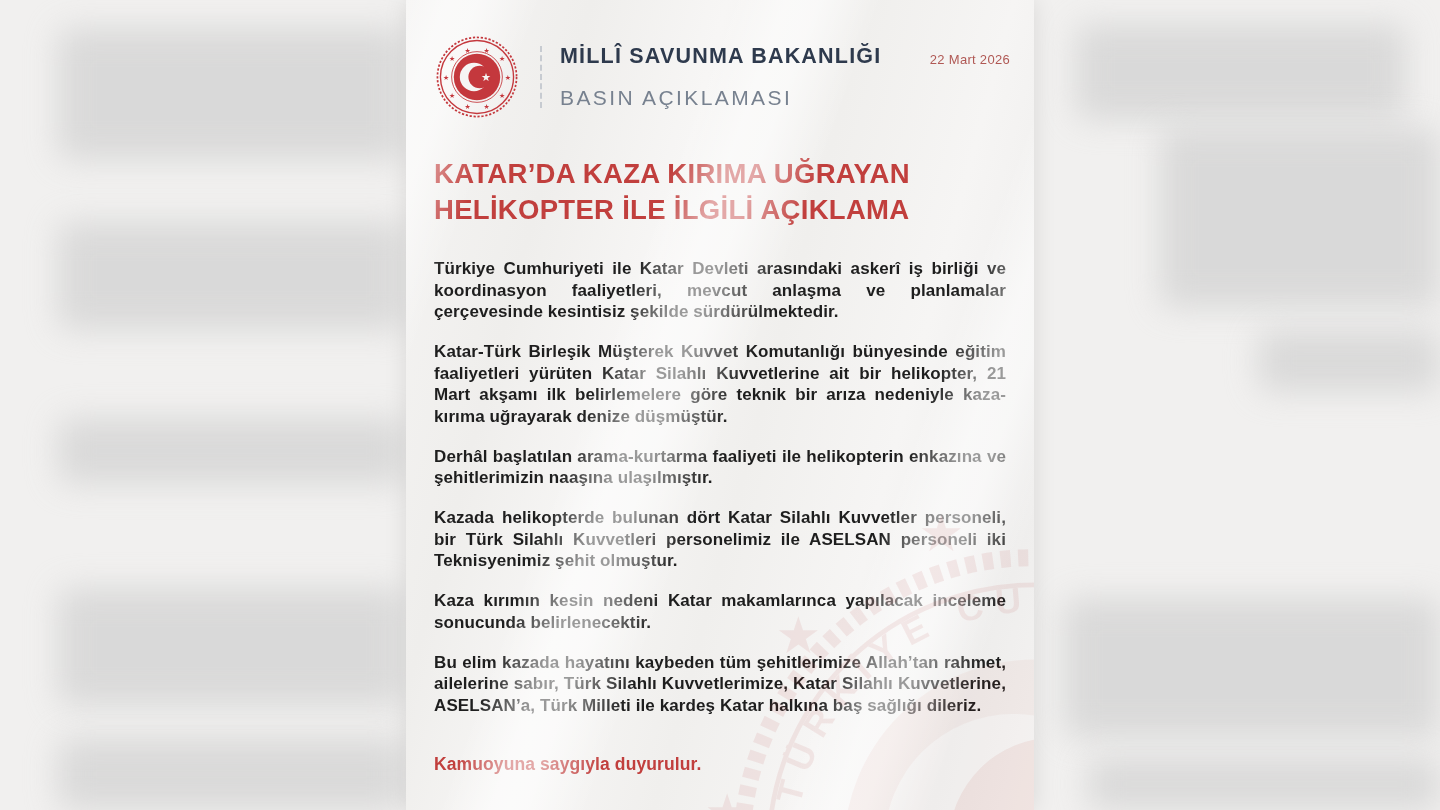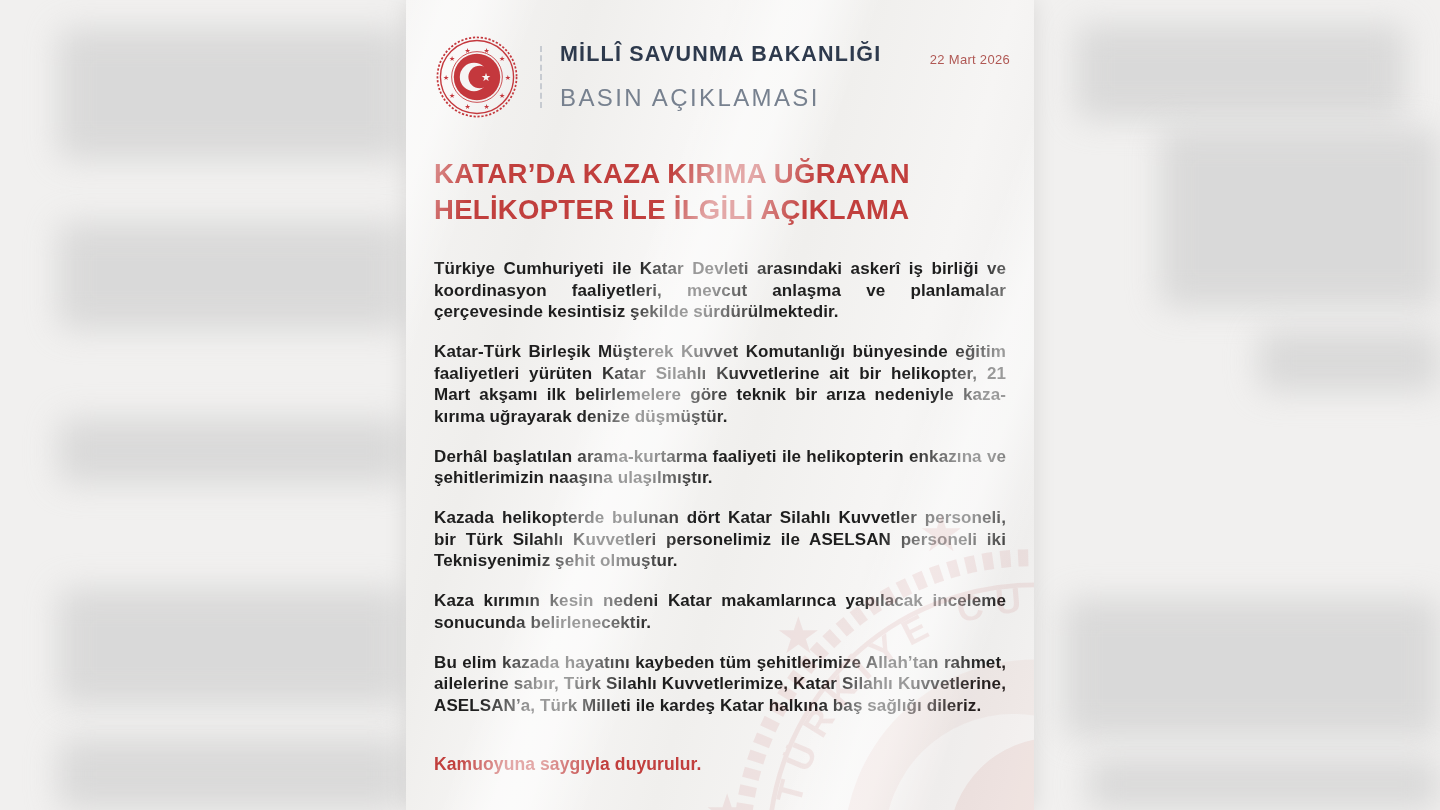--- a/index.html
+++ b/index.html
@@ -41,21 +41,21 @@
   .logo { width:86px; height:86px; flex:0 0 auto; }
   .divider {
     height:62px; border-left:2px dashed #c7cbd1; margin:0 18px 0 20px;
   }
   .hdr-titles { display:flex; flex-direction:column; gap:5px; }
   .ministry {
     font-size:21.5px; font-weight:bold; letter-spacing:1.2px;
     color:#2e3a4d; white-space:nowrap;
   }
   .doc-type {
-    font-size:24px; font-weight:normal; letter-spacing:2.4px;
+    font-size:21px; font-weight:normal; letter-spacing:2.4px;
     color:#77818f; white-space:nowrap;margin-top:12px;
   }
   .date {
     position:absolute; right:24px; top:52px;
     font-size:13px; color:#b05854; letter-spacing:.3px;
   }
 
   
   .title {
     margin:36px 28px 0; color:#c13f3d;

